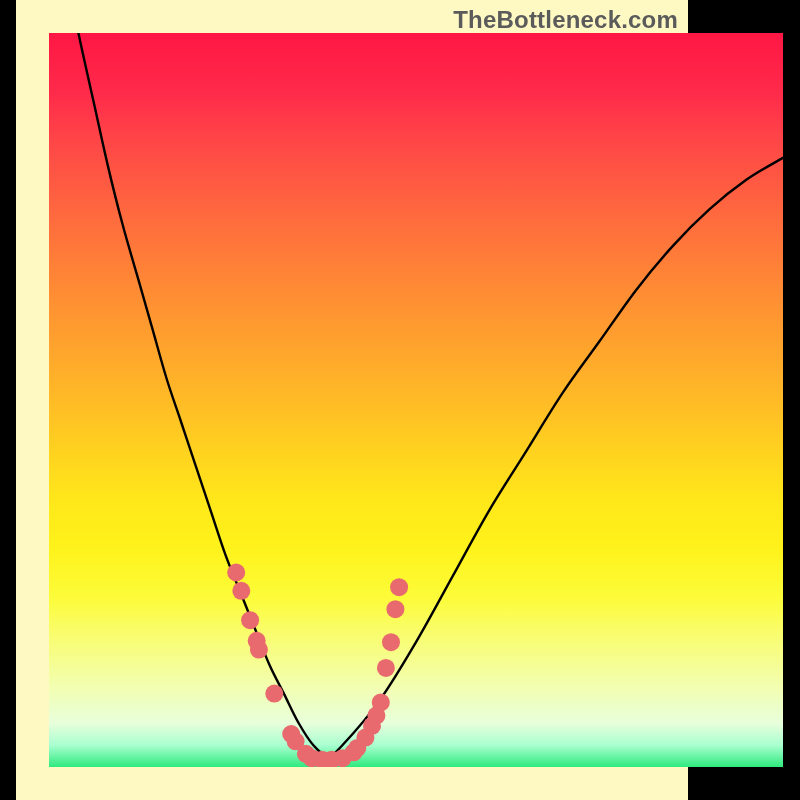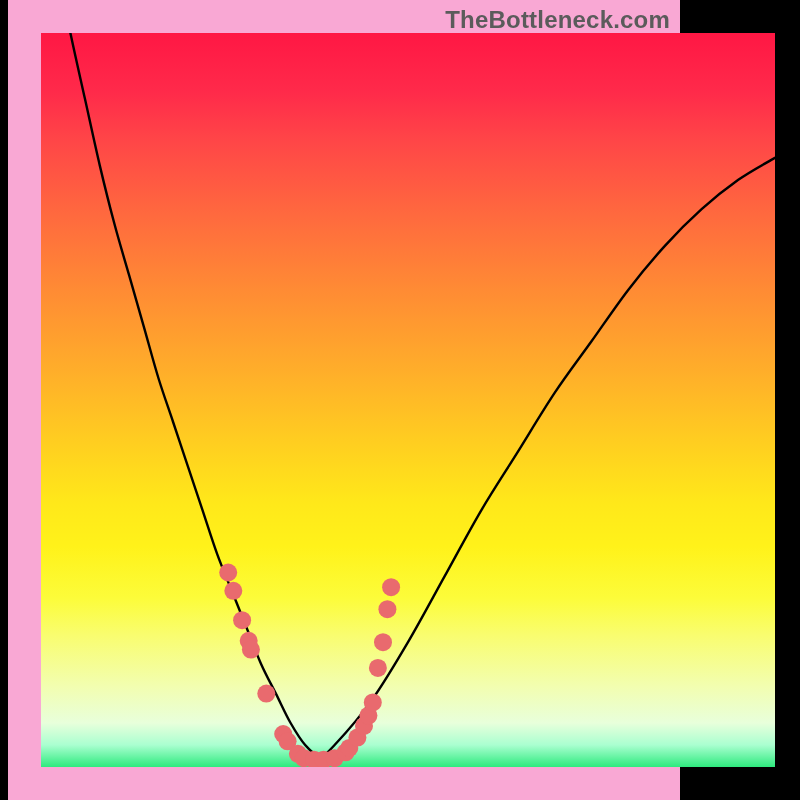--- a/index.html
+++ b/index.html
@@ -6,25 +6,25 @@
     margin: 0;
     padding: 0;
     width: 800px;
     height: 800px;
     background: #000;
     overflow: hidden;
     font-family: Arial, Helvetica, sans-serif;
   }
   .frame {
     position: absolute;
-    left: 8px;
+    left: 16px;
     top: 0;
     width: 672px;
     height: 800px;
-    background: #f9a8d4;
+    background: #fef9c3;
   }
   .plot-area {
     position: absolute;
     left: 33px;
     top: 33px;
     width: 734px;
     height: 734px;
     overflow: hidden;
   }
   .gradient-bg {

